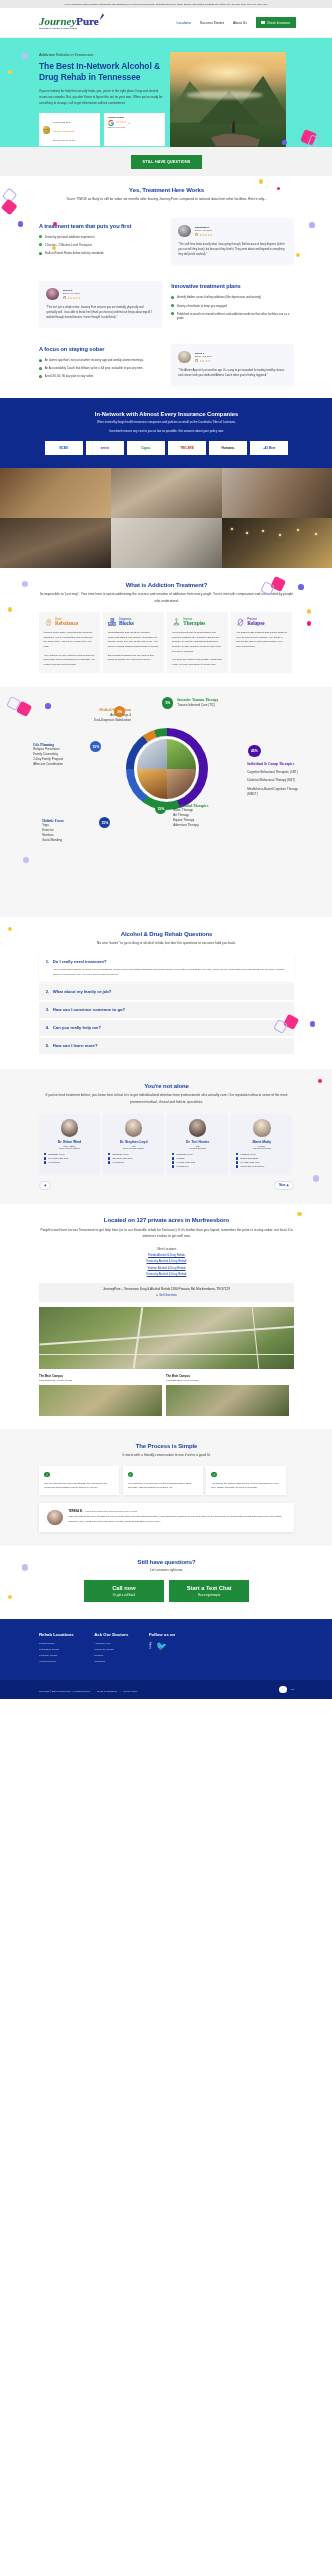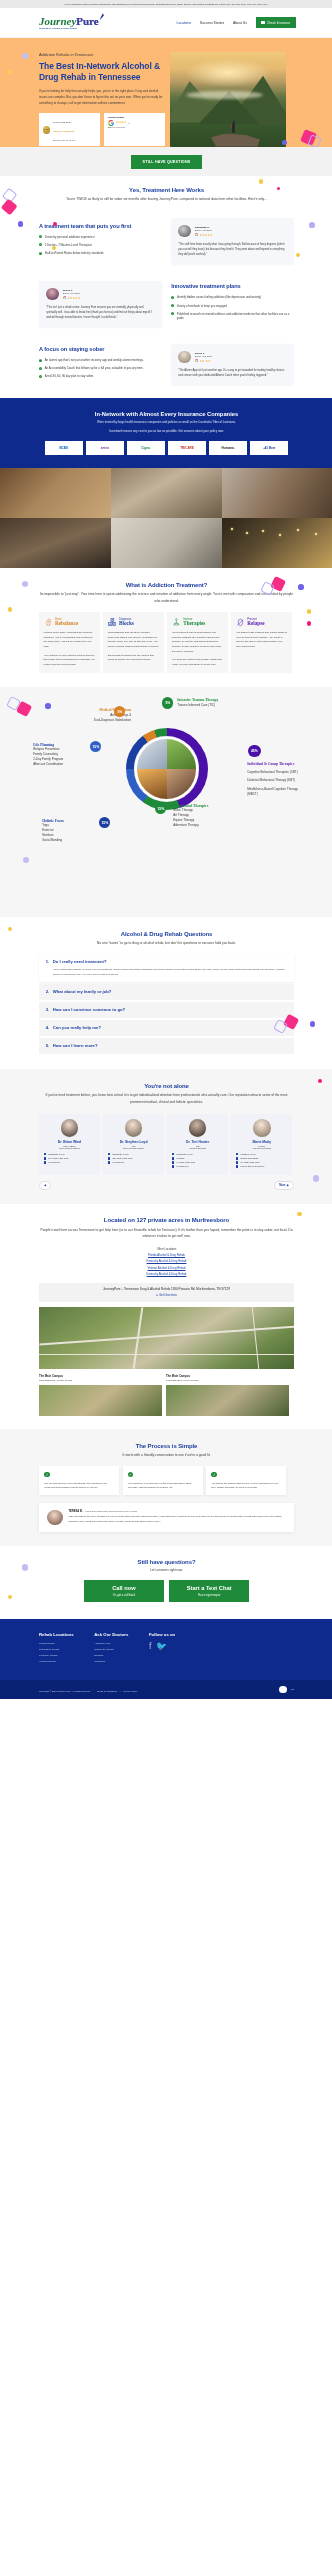--- a/index.html
+++ b/index.html
@@ -44,21 +44,21 @@
   .nav { display: flex; align-items: center; gap: 8.8px; }
   .nav a { font-size: 3.4px; color: #2b2b2b; text-decoration: none; }
   .nav a.active { color: #1b3fa0; }
   .btn-ins {
     background: #1f8a39; color: #fff; font-size: 3.1px; padding: 3.6px 5.7px;
     display: flex; align-items: center; gap: 2.1px; border: 0; cursor: pointer;
   }
   .ins-card { width: 3.6px; height: 2.6px; background: #fff; border-radius: 0.5px; display:inline-block; }
 
   
-  .hero { background: #fdba74; padding: 13.4px 39px 0 39px; display: flex; gap: 2px; position: relative; }
+  .hero { background: #5eead4; padding: 13.4px 39px 0 39px; display: flex; gap: 2px; position: relative; }
   .hero-l { width: 129px; }
   .eyebrow { font-size: 3.9px; color: #3b3b3b; margin-bottom: 4.6px; }
   h1.hero-h {
     font-size: 8.5px; line-height: 1.24; color: #1b3fa0; font-weight: 700;
     letter-spacing: -0.1px; margin-bottom: 6.2px;
   }
   .hero-p { font-size: 3px; line-height: 2.0; color: #3c3c3c; width: 124px; }
   .badges { display: flex; gap: 4.1px; margin-top: 6.7px; }
   .badge { background: #fff; padding: 3.1px 3.6px; display: flex; align-items: center; gap: 2.6px; width: 61px; }
   .carf-seal {

